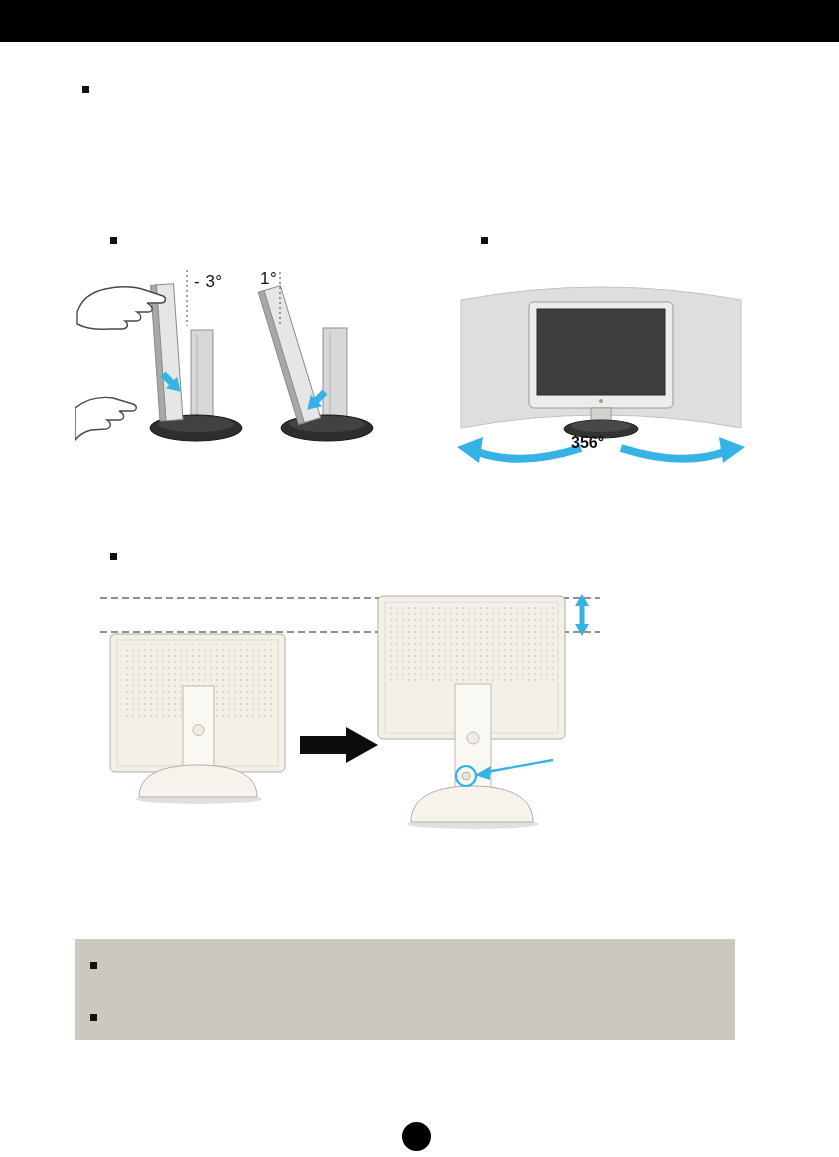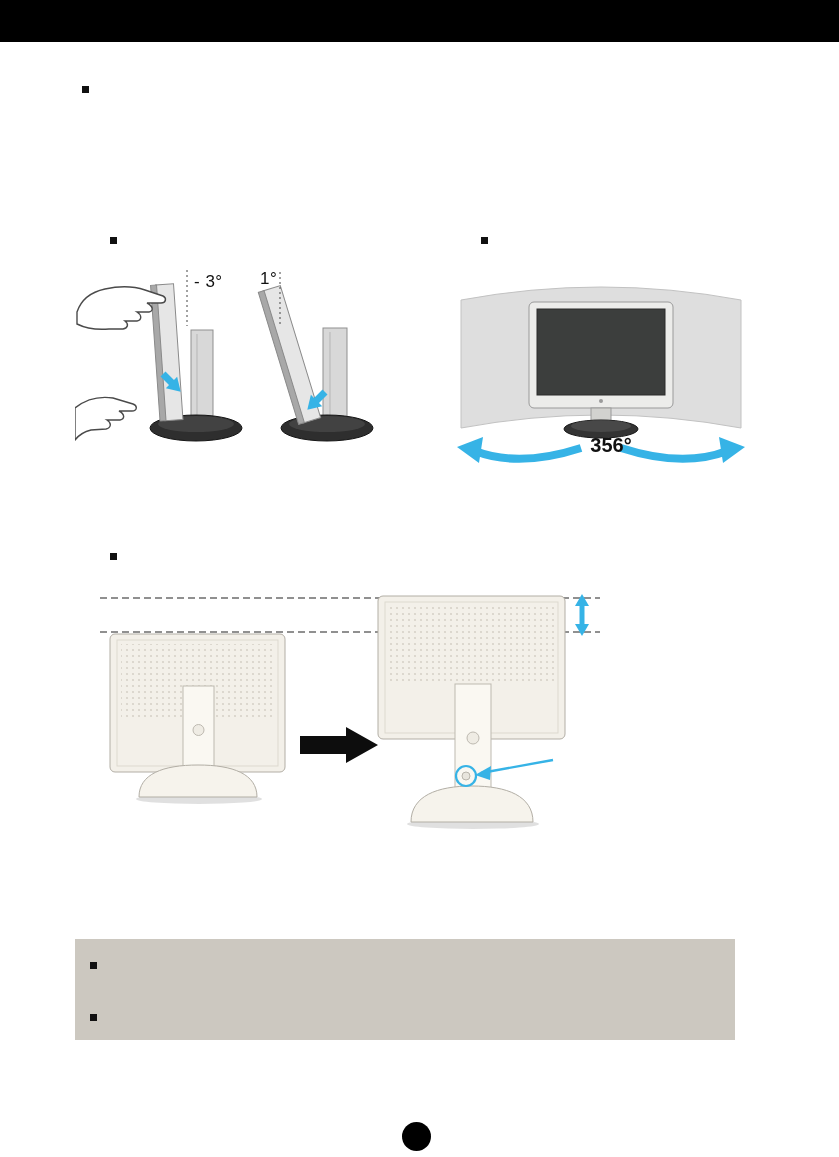--- a/index.html
+++ b/index.html
@@ -2,21 +2,21 @@
 <html><head>
 <meta charset="utf-8">
 <style>
   html,body{margin:0;padding:0;background:#ffffff;}
   #page{position:relative;width:839px;height:1157px;background:#ffffff;overflow:hidden;
         font-family:"Liberation Sans", sans-serif;}
   .header-bar{position:absolute;left:0;top:0;width:839px;height:42px;background:#000000;}
   .bullet{position:absolute;width:7px;height:7px;background:#111111;}
   .illus{position:absolute;}
   .angle-label{position:absolute;color:#111111;font-size:17px;letter-spacing:.5px;white-space:nowrap;}
-  .angle-big{position:absolute;color:#111111;font-size:20px;font-weight:bold;width:80px;text-align:center;}
+  .angle-big{position:absolute;color:#111111;font-size:16px;font-weight:bold;width:80px;}
   .note-box{position:absolute;left:75px;top:939px;width:660px;height:101px;background:#ccc8c0;}
   .note-bullet{position:absolute;width:7px;height:7px;background:#111111;}
   .page-dot{position:absolute;left:402px;top:1122px;width:29px;height:29px;border-radius:50%;background:#000000;}
 </style>
 </head>
 <body>
 
 <div id="page">
 
   <div class="header-bar"></div>

